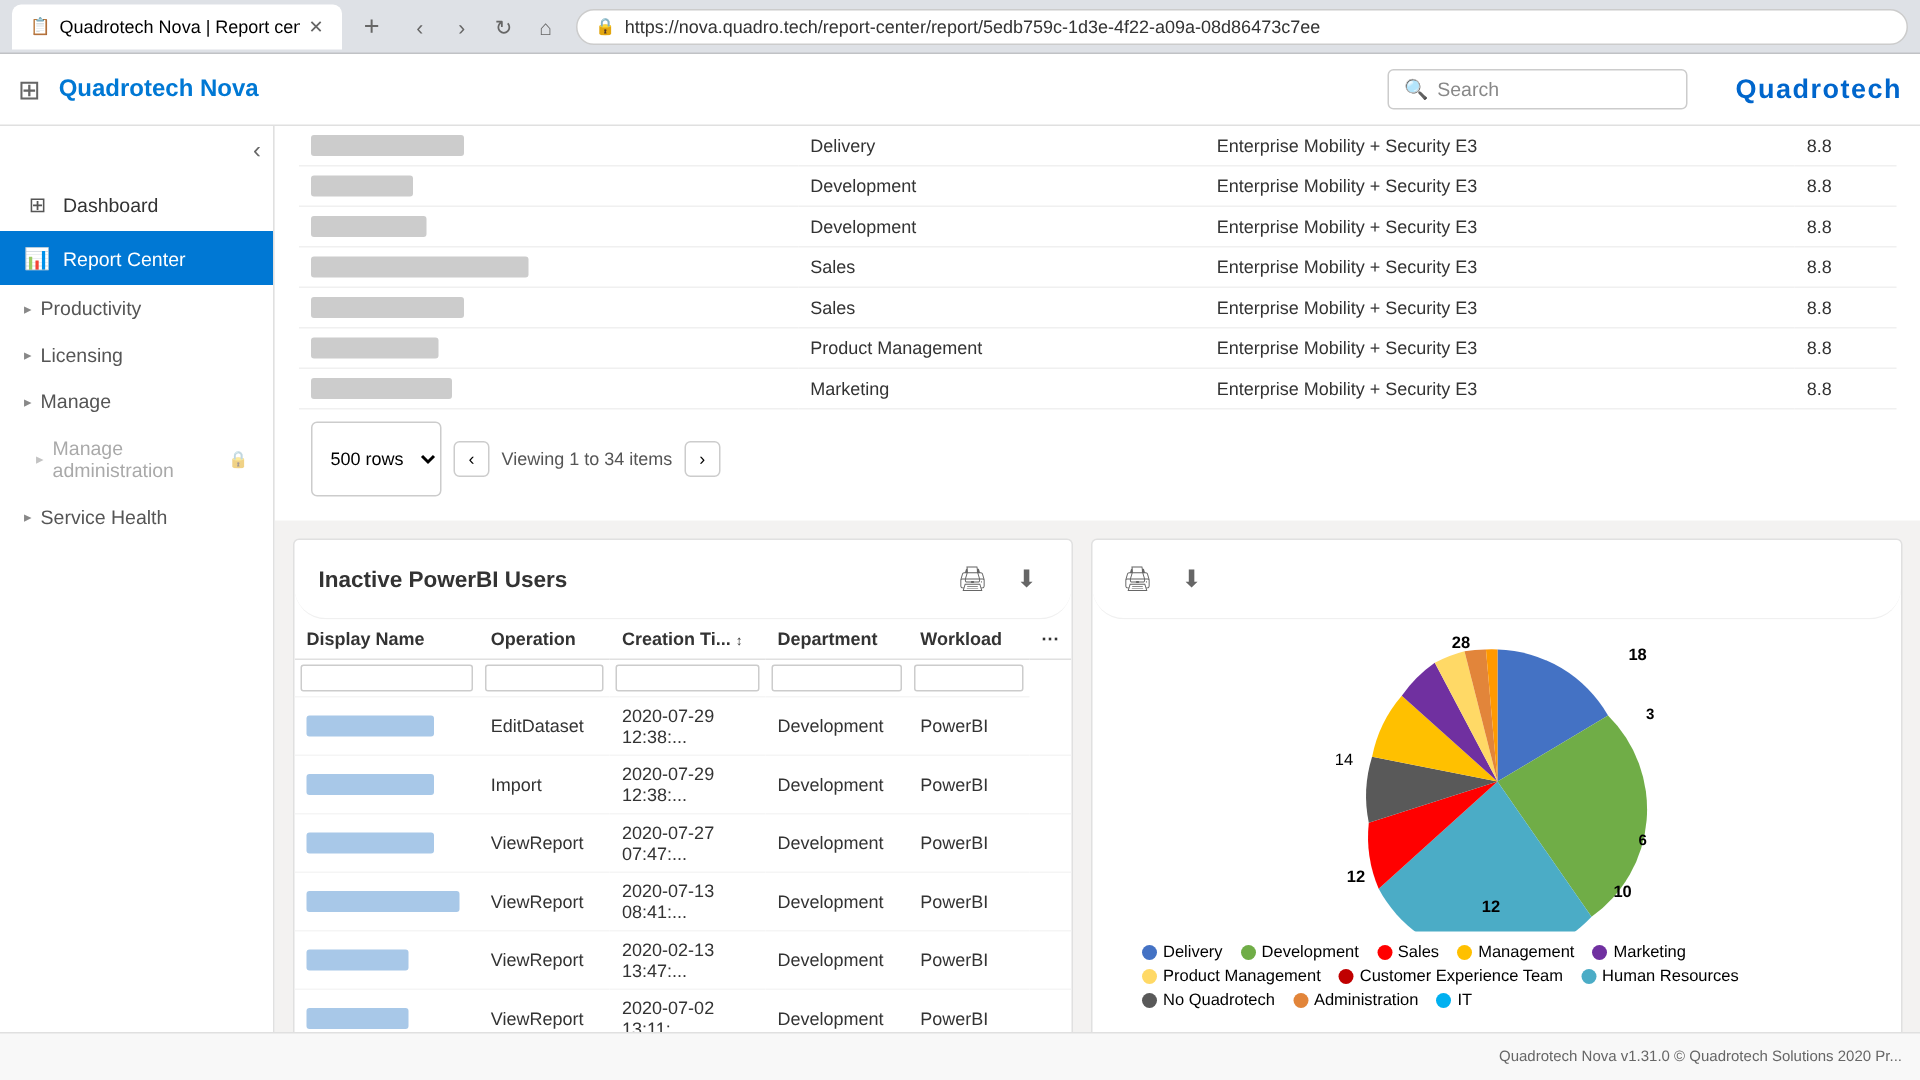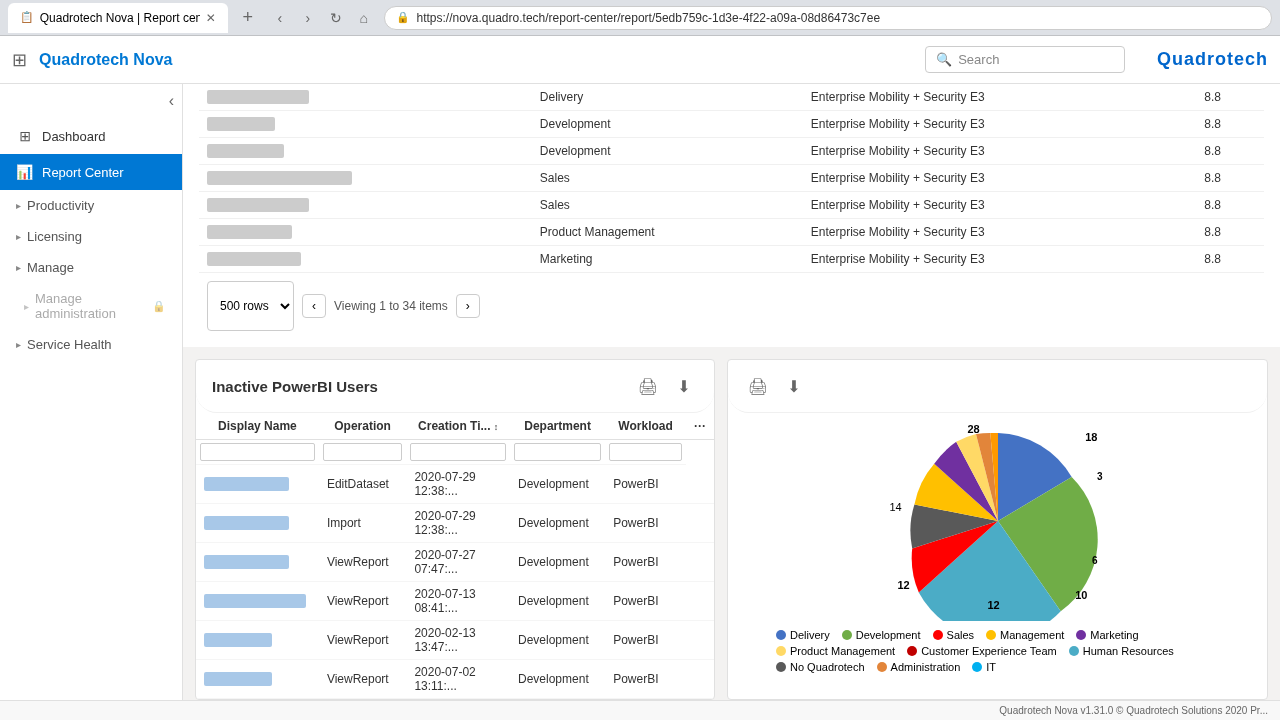--- a/index.html
+++ b/index.html
@@ -211,21 +211,21 @@
       font-size: 16px;
     }
 
     
     .report-table {
       width: 100%;
       border-collapse: collapse;
       font-size: 12px;
     }
     .report-table th {
-      text-align: center;
+      text-align: left;
       padding: 6px 8px;
       color: #333;
       font-weight: 600;
       border-bottom: 1px solid #e0e0e0;
       white-space: nowrap;
     }
     .report-table td {
       padding: 5px 8px;
       border-bottom: 1px solid #f5f5f5;
       color: #333;
@@ -251,21 +251,21 @@
       height: 100%;
     }
 
     
     .chart-panel { flex: 1; }
     .chart-area {
       flex: 1;
       display: flex;
       flex-direction: column;
       align-items: center;
-      padding: 8px 32px;
+      padding: 8px 17px;
     }
     .legend-area {
       display: flex;
       flex-wrap: wrap;
       gap: 4px 12px;
       padding: 8px 16px;
       font-size: 11px;
     }
     .legend-item {
       display: flex;
@@ -274,21 +274,21 @@
     }
     .legend-dot {
       width: 10px;
       height: 10px;
       border-radius: 50%;
       flex-shrink: 0;
     }
 
     
     .status-bar {
-      height: 20px;
+      height: 32px;
       background: #f8f8f8;
       border-top: 1px solid #e0e0e0;
       display: flex;
       align-items: center;
       justify-content: flex-end;
       padding: 0 12px;
       font-size: 10px;
       color: #666;
     }
   </style>

